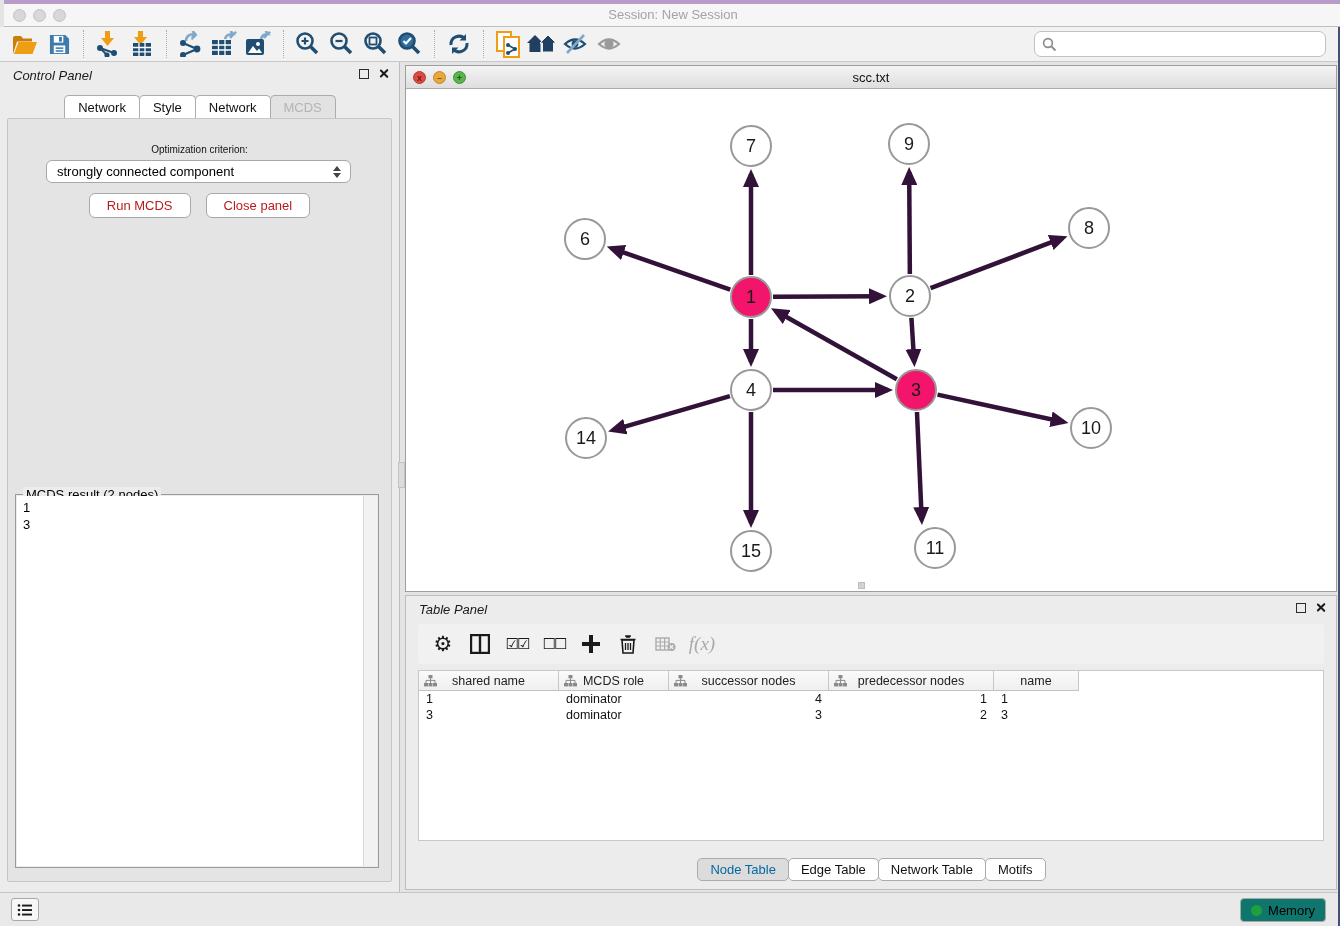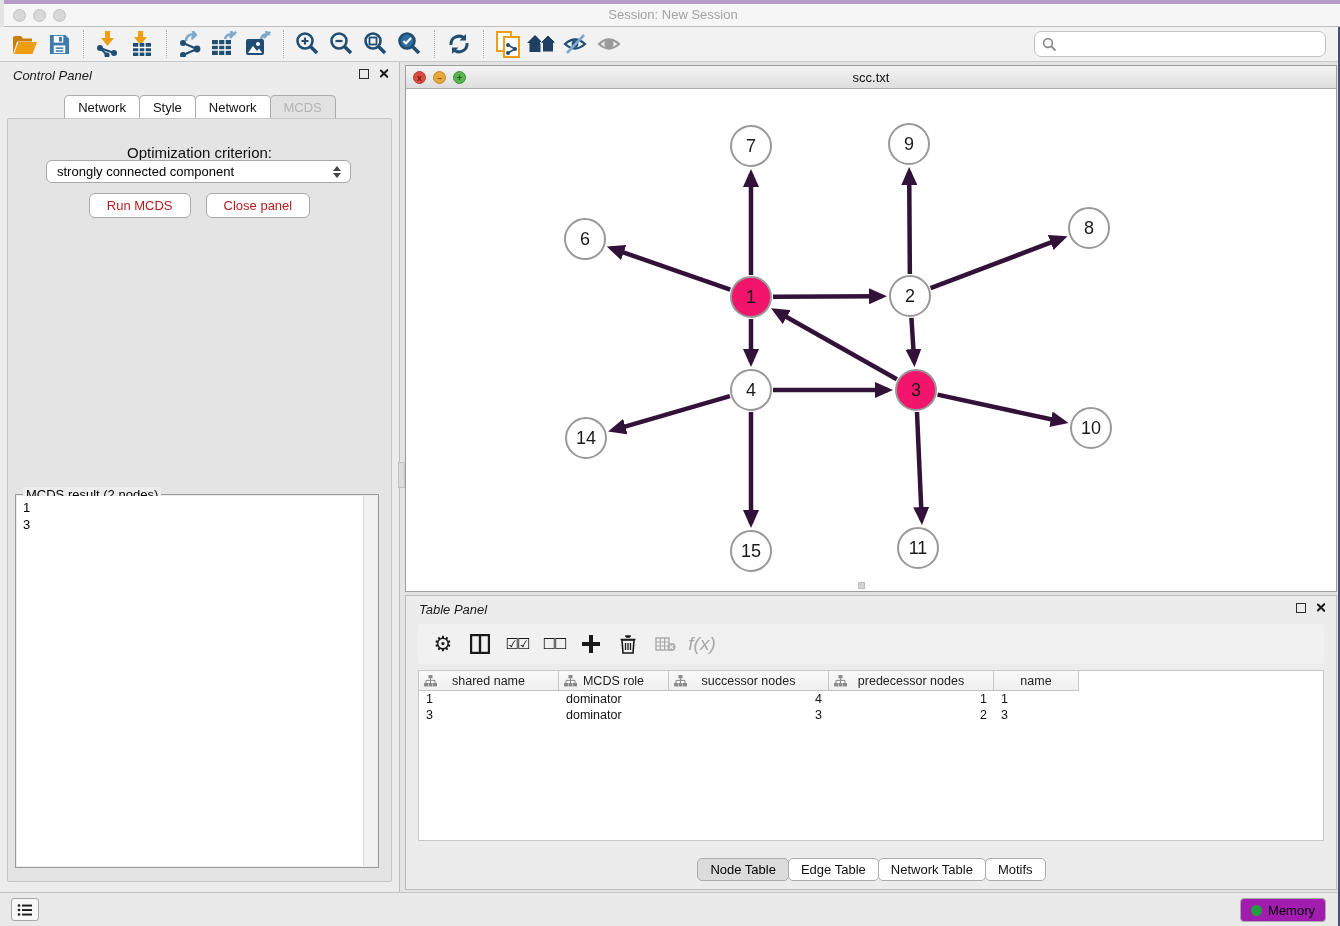--- a/index.html
+++ b/index.html
@@ -27,21 +27,21 @@
   .panel-icons { position:absolute; right:10px; top:6px; display:flex; gap:9px; align-items:center; }
   .float-ic { width:10px; height:10px; border:1.6px solid #2A2A2A; display:inline-block; }
   .close-ic { width:11px; height:11px; display:inline-block; position:relative; }
   .close-ic:before, .close-ic:after { content:""; position:absolute; left:5px; top:0; width:2.4px; height:11px; background:#1A1A1A; border-radius:1px; }
   .close-ic:before{ transform:rotate(45deg);} .close-ic:after{ transform:rotate(-45deg);}
 
   .cp-tabs { position:absolute; left:0; top:33px; width:100%; display:flex; justify-content:center; }
   .tab { font-size:13px; padding:4px 13px; background:#FFFFFF; border:1px solid #ABABAB; border-bottom:none; border-radius:5px 5px 0 0; margin-right:-1px; color:#111; cursor:default; }
   .tab.selected { background:#E2E2E2; color:#B4B4B4; }
   .cp-content { position:absolute; left:7px; right:7px; top:56px; bottom:10px; background:#E4E4E4; border:1px solid #C6C6C6; border-radius:2px; }
-  .opt-label { position:absolute; top:25px; width:100%; text-align:center; font-size:15px; color:#111; }
+  .opt-label { position:absolute; top:25px; width:100%; text-align:center; font-size:10px; color:#111; }
   .dropdown { position:absolute; left:38px; right:40px; top:41px; height:23px; background:#FFFFFF; border:1px solid #A8A8A8; border-radius:6px; display:flex; align-items:center; font-size:13px; padding-left:10px; }
   .stepper { position:absolute; right:6px; top:3px; width:14px; height:16px; display:flex; flex-direction:column; align-items:center; justify-content:center; gap:2px; }
   .stepper .up { width:0;height:0;border-left:4px solid transparent;border-right:4px solid transparent;border-bottom:5px solid #444; }
   .stepper .down { width:0;height:0;border-left:4px solid transparent;border-right:4px solid transparent;border-top:5px solid #444; }
   .cp-buttons { position:absolute; top:74px; width:100%; display:flex; justify-content:center; gap:15px; }
   .btn { font-size:13px; background:#FFFFFF; border:1px solid #A8A8A8; border-radius:6px; padding:4px 17px; color:#b91c1c; }
   .result-box { position:absolute; left:7px; right:12px; top:375px; bottom:13px; border:1px solid #9A9A9A; background:#ECECEC; }
   .result-legend { position:absolute; left:7px; top:-8px; background:#ECECEC; padding:0 3px; font-size:13px; }
   .result-text { position:absolute; left:1px; top:1px; right:15px; bottom:1px; background:#fff; font-size:13px; padding:3px 6px; white-space:pre; line-height:17px; overflow:hidden; }
   .result-scroll { position:absolute; right:1px; top:1px; bottom:1px; width:14px; background:#F2F2F2; border-left:1px solid #D8D8D8; }
@@ -59,35 +59,35 @@
   .gnode { position:absolute; width:42px; height:42px; border-radius:50%; border:2px solid #999999; background:#fff; text-align:center; line-height:38px; font-size:18px; color:#1A1A1A; }
   .gnode.sel { background:#F3156B; }
   .canvas-handle { position:absolute; left:452px; bottom:2px; width:7px; height:7px; background:#D2D2D2; border:1px solid #BDBDBD; }
   .splitter-handle { position:absolute; left:398px; top:462px; width:7px; height:26px; background:#DCDCDC; border:1px solid #C2C2C2; }
 
   
   .table-panel { position:absolute; left:405px; top:595px; width:932px; height:295px; background:#ECECEC; border:1px solid #BDBDBD; }
   .tp-toolbar { position:absolute; left:12px; right:12px; top:28px; height:40px; background:#F1F1F1; border-radius:3px; display:flex; align-items:center; padding-left:10px; gap:7px; }
   .tp-btn { min-width:30px; height:30px; display:flex; align-items:center; justify-content:center; font-size:18px; color:#1A1A1A; }
   .tp-btn.disabled { color:#ABABAB; }
-  .fx { font-family:Liberation Sans, sans-serif; font-style:italic; font-size:19px; color:#A9A9A9; }
+  .fx { font-family:Liberation Serif, serif; font-style:italic; font-size:19px; color:#A9A9A9; }
   .tbl { position:absolute; left:12px; right:12px; top:74px; bottom:48px; background:#fff; border:1px solid #C8C8C8; overflow:hidden; }
   .tbl-head { display:flex; height:20px; border-bottom:1px solid #C3C3C3; background:linear-gradient(#FAFAFA,#EFEFEF); }
   .th { display:flex; align-items:center; justify-content:center; gap:6px; font-size:12.5px; color:#222; border-right:1px solid #C8C8C8; position:relative; }
   .th .tree-ic { position:absolute; left:5px; top:4px; }
   .tbl-row { display:flex; height:16px; }
   .td { font-size:12.5px; color:#111; padding:1px 7px 0 7px; overflow:hidden; white-space:nowrap; }
   .tp-tabs { position:absolute; left:0; bottom:8px; width:100%; display:flex; justify-content:center; }
   .tp-tabs .tab { border-radius:5px; border-bottom:1px solid #ABABAB; padding:3px 12px; }
-  .tp-tabs .tab.selected { background:#DCDCDC; color:#000000; }
+  .tp-tabs .tab.selected { background:#DCDCDC; color:#0369a1; }
 
   
   .statusbar { position:absolute; left:0; top:892px; width:100%; height:34px; background:#E9E9E9; border-top:1px solid #C6C6C6; }
   .list-btn { position:absolute; left:11px; top:5px; width:28px; height:23px; background:#F7F7F7; border:1px solid #A8A8A8; border-radius:3px; display:flex; align-items:center; justify-content:center; }
-  .mem-btn { position:absolute; right:12px; top:5px; height:24px; background:#a21caf; border:1px solid #A8A8A8; border-radius:4px; display:flex; align-items:center; gap:6px; padding:0 10px; font-size:13px;margin-left:8px; }
+  .mem-btn { position:absolute; right:12px; top:5px; height:24px; background:#0f766e; border:1px solid #A8A8A8; border-radius:4px; display:flex; align-items:center; gap:6px; padding:0 10px; font-size:13px;margin-left:8px; }
   .mem-dot { width:11px; height:11px; border-radius:50%; background:#1FA03C; }
   .chk { font-size:15px; letter-spacing:-2px; }
 </style>
 </head>
 <body>
 
 <div class="app">
 
   <div class="titlebar">
     <div class="purple-strip"></div>
@@ -314,21 +314,21 @@
           <div class="gnode" style="left: 482px; top: 34px;">9</div>
           <div class="gnode" style="left: 158px; top: 129px;">6</div>
           <div class="gnode" style="left: 662px; top: 118px;">8</div>
           <div class="gnode sel" style="left: 324px; top: 187px;">1</div>
           <div class="gnode" style="left: 483px; top: 186px;">2</div>
           <div class="gnode" style="left: 324px; top: 280px;">4</div>
           <div class="gnode sel" style="left: 489px; top: 280px;">3</div>
           <div class="gnode" style="left: 159px; top: 328px;">14</div>
           <div class="gnode" style="left: 664px; top: 318px;">10</div>
           <div class="gnode" style="left: 324px; top: 441px;">15</div>
-          <div class="gnode" style="left: 491px; top: 438px;">11</div>
+          <div class="gnode" style="left: 508px; top: 438px;">11</div>
         </div>
       <div class="canvas-handle"></div>
     </div>
   </div>
 
   <div class="table-panel">
     <div class="panel-header">
       <span class="panel-title">Table Panel</span>
       <span class="panel-icons">
         <span class="float-ic"></span>

